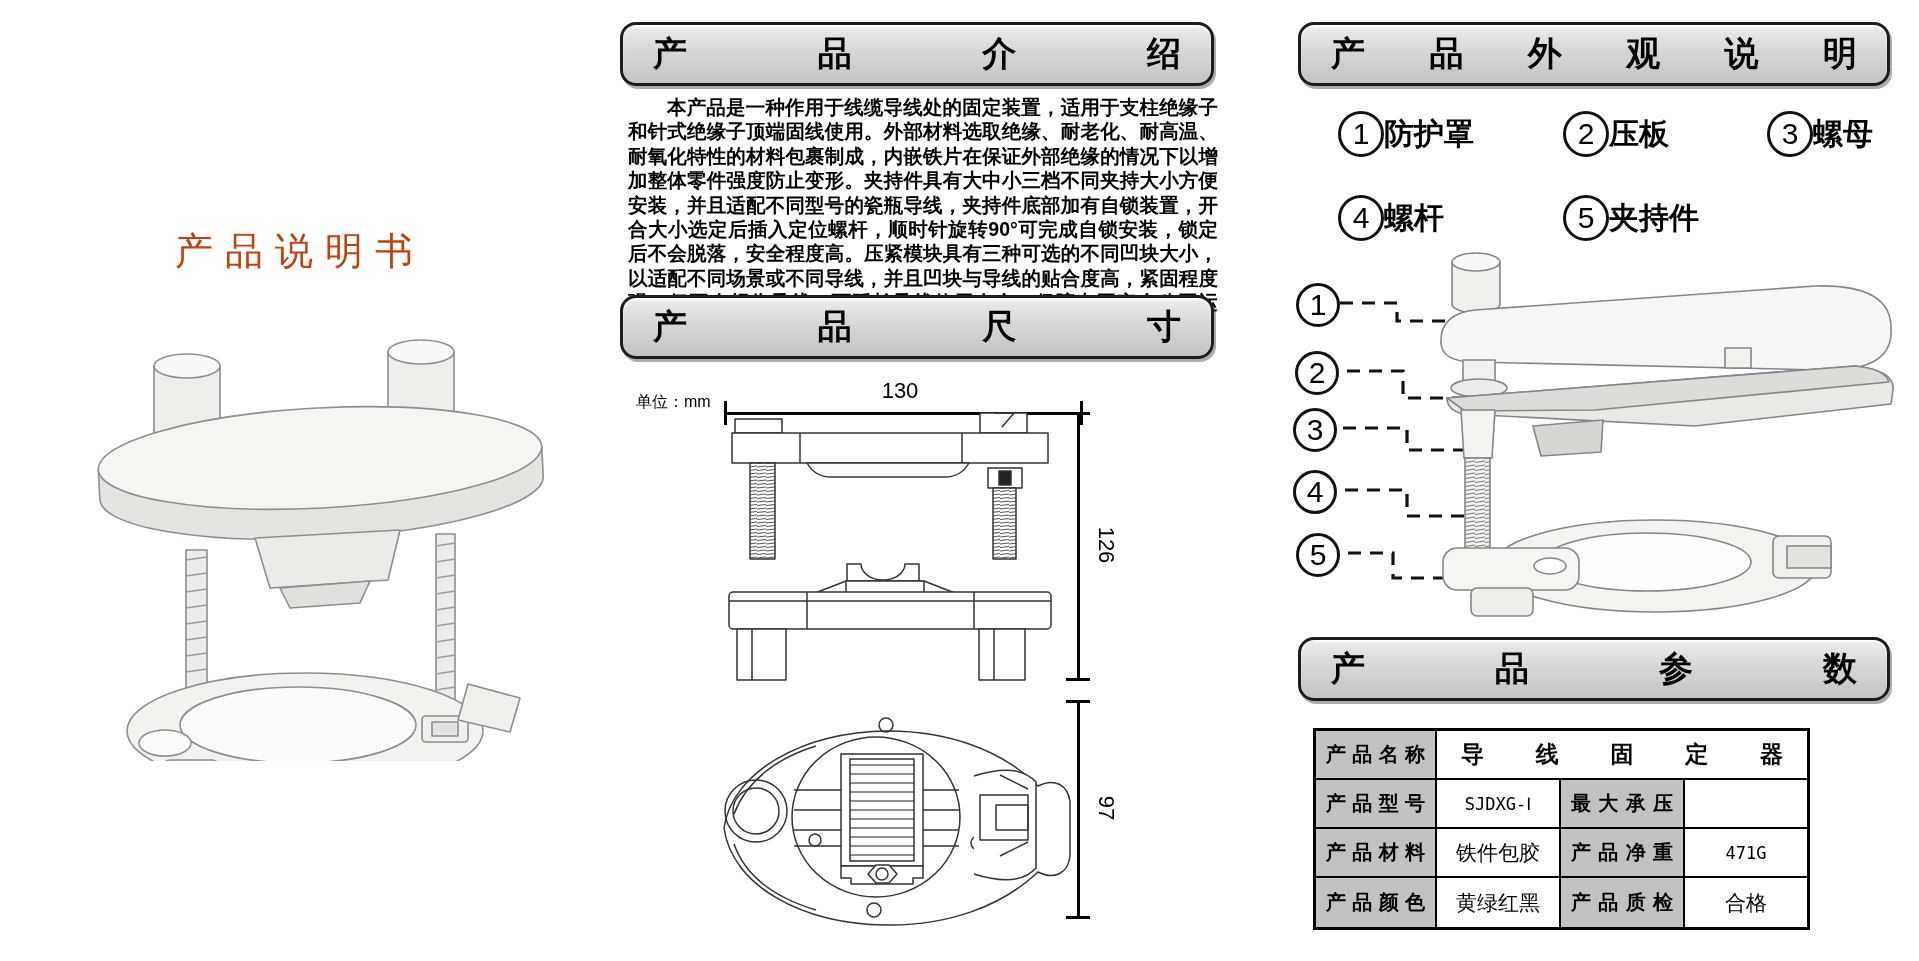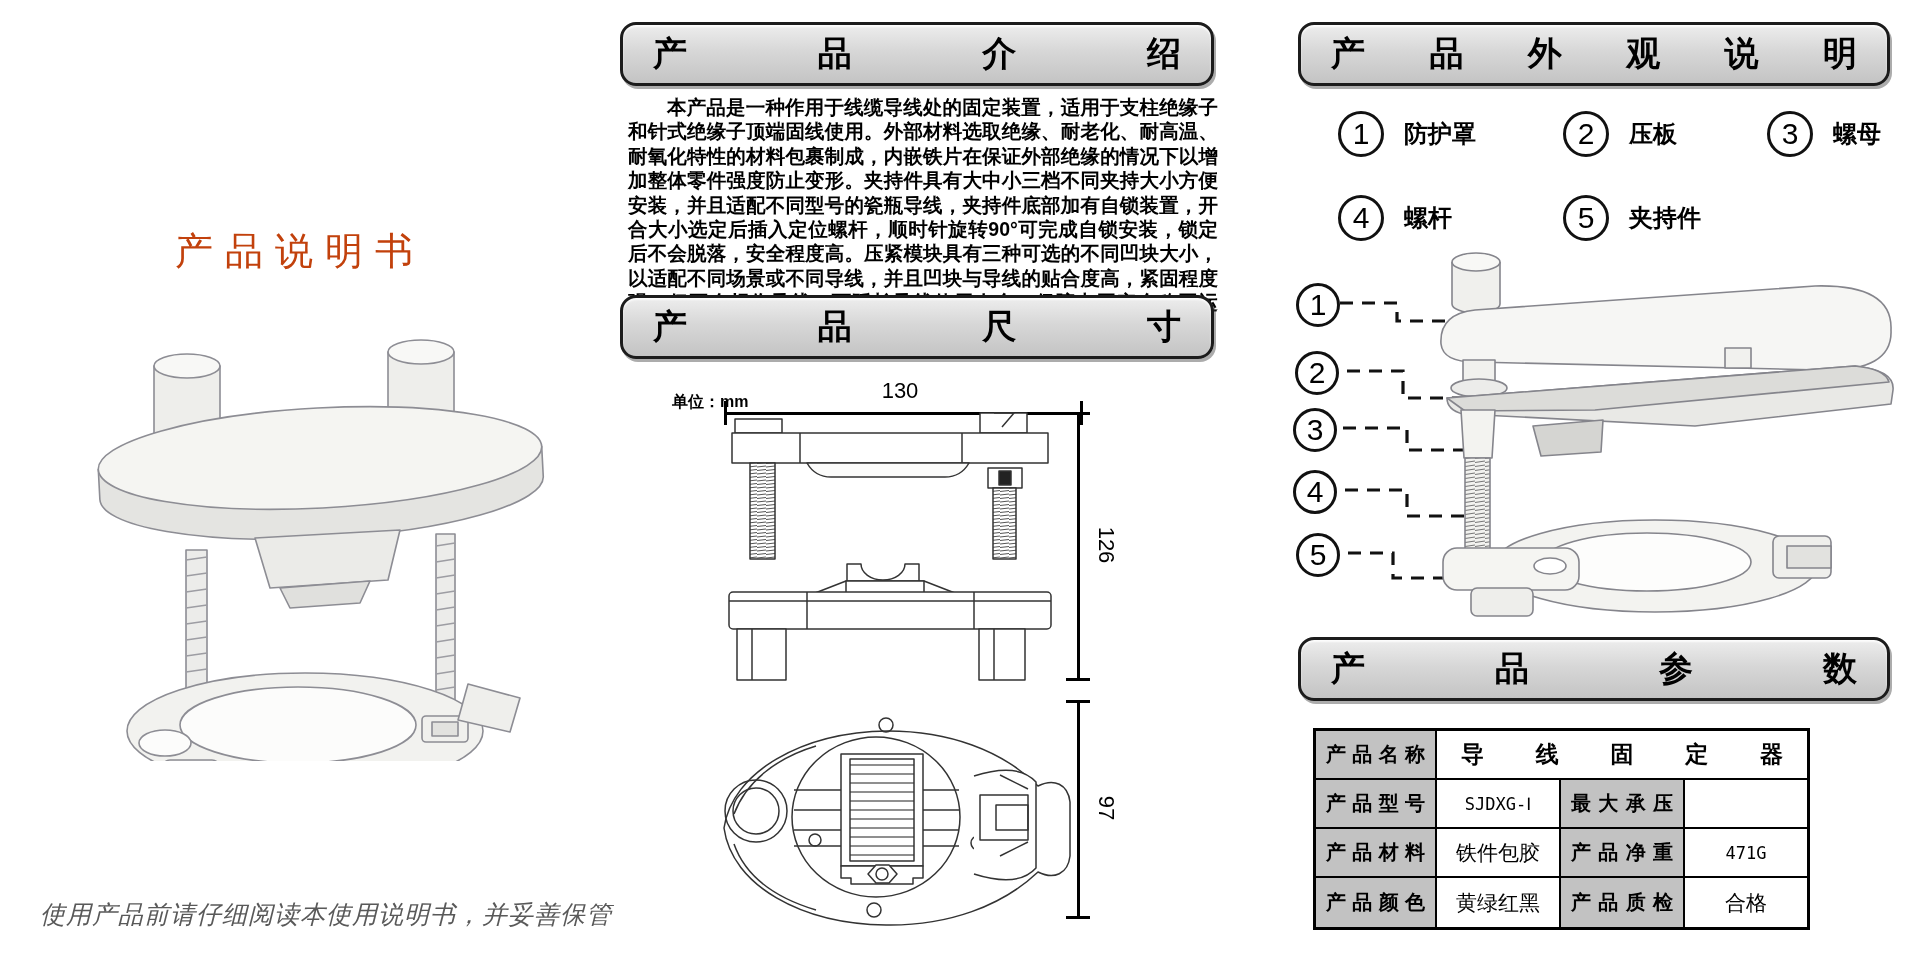--- a/index.html
+++ b/index.html
@@ -14,29 +14,29 @@
   
   .doc-title{position:absolute;left:95px;top:72px;width:410px;text-align:center;
              font-family:"Liberation Serif",serif;font-size:58px;letter-spacing:6px;color:#4b4b4b;font-weight:600;}
   .doc-subtitle{position:absolute;left:95px;top:226px;width:410px;text-align:center;
              font-family:"Liberation Serif",serif;font-size:38px;letter-spacing:12px;color:#c2410c;}
   .footer-note{position:absolute;left:40px;top:898px;font-size:25px;font-style:italic;color:#595959;letter-spacing:1px;}
   
   .intro-body{position:absolute;left:628px;top:95px;width:590px;font-size:19.5px;line-height:24.4px;
               font-weight:700;text-align:justify;text-indent:2em;}
   
-  .unit-label{position:absolute;left:636px;top:392px;font-size:16px;font-weight:700;margin-left:36px;}
+  .unit-label{position:absolute;left:636px;top:392px;font-size:16px;font-weight:400;}
   .dim{position:absolute;background:#000;}
   .dim-label{position:absolute;font-size:22px;}
   .rot90{transform:rotate(90deg);transform-origin:center;}
   
   .legend-item{position:absolute;display:flex;align-items:center;}
   .numcircle{box-sizing:border-box;width:46px;height:46px;border:3px solid #111;border-radius:50%;
              background:#fff;display:flex;align-items:center;justify-content:center;font-size:30px;line-height:1;}
-  .legend-label{margin-left:20px;font-size:24px;font-weight:700;}
+  .legend-label{font-size:30px;font-weight:700;}
   .callout{position:absolute;}
   
   .ptable{position:absolute;left:1313px;top:728px;display:grid;
           grid-template-columns:121px 124px 124px 122px;grid-auto-rows:49px;
           border:3px solid #000;background:#fff;}
   .ptable>div{box-sizing:border-box;border-right:2.5px solid #000;border-bottom:2.5px solid #000;
               display:flex;align-items:center;justify-content:center;overflow:hidden;}
   .ptable>div.lastcol{border-right:none;}
   .ptable>div.lastrow{border-bottom:none;}
   .pt-label{background:#c2c2c2;font-weight:700;font-size:20px;padding:0 10px;}
@@ -76,21 +76,20 @@
       <ellipse cx="228" cy="389" rx="118" ry="38" fill="#fcfcfb"></ellipse>
       <ellipse cx="95" cy="407" rx="26" ry="13" fill="#fcfcfb"></ellipse>
       <rect x="352" y="380" width="46" height="26" rx="4" fill="#f0f0ed"></rect>
       <rect x="362" y="386" width="26" height="14" fill="#e2e2df"></rect>
       <path d="M 398 348 l 52 14 l -10 34 l -52 -12 z" fill="#efefec"></path>
       <rect x="92" y="424" width="58" height="30" rx="8" fill="#eeeeeb"></rect>
       <ellipse cx="121" cy="452" rx="29" ry="9" fill="#e6e6e3"></ellipse>
     </g>
   </svg>
 
-  <div class="footer-note">使用产品前请仔细阅读本使用说明书，并妥善保管</div>
 
   <div class="hdr-bar" style="left:620px;top:22px;width:594px;">
     <span class="spread">
         <span>产</span>
         <span>品</span>
         <span>介</span>
         <span>绍</span>
       </span>
   </div>
 

